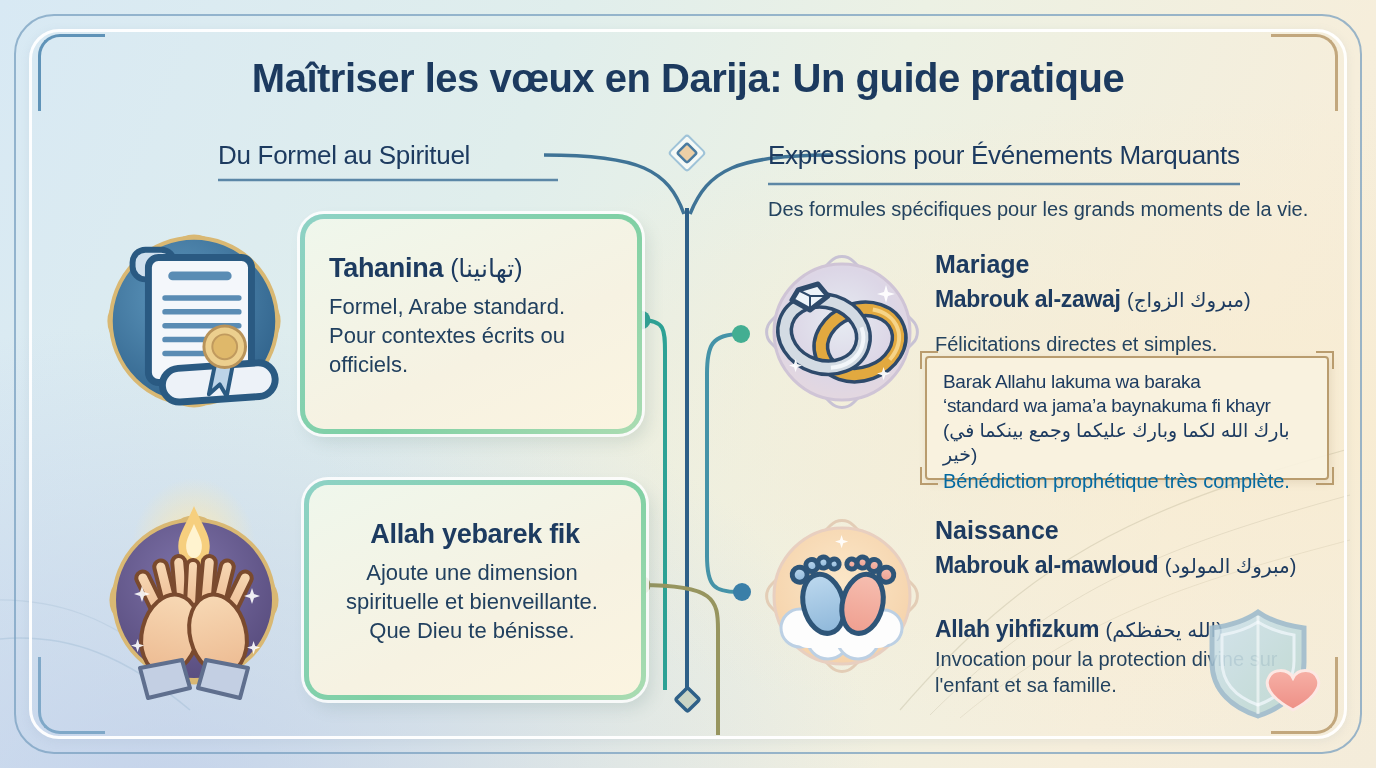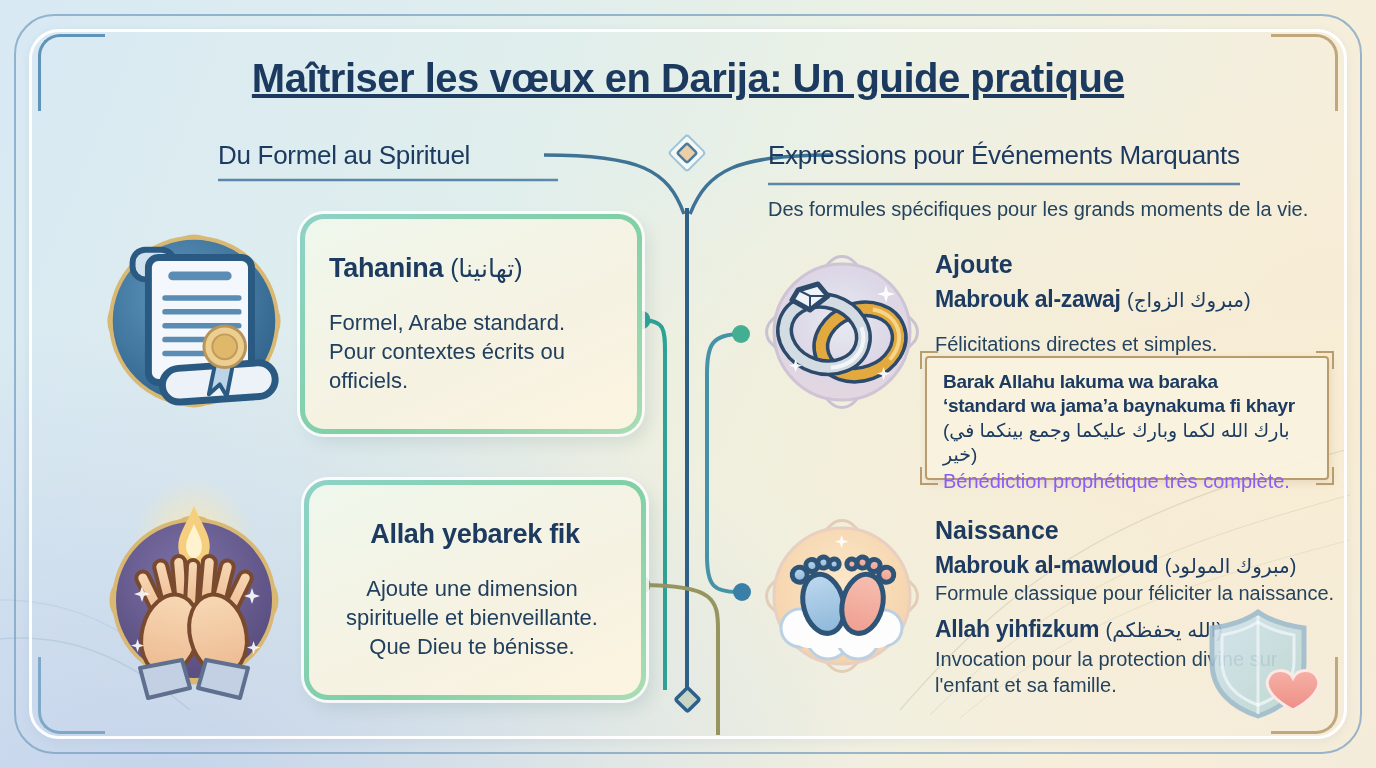--- a/index.html
+++ b/index.html
@@ -12,50 +12,50 @@
   }
   .abs{position:absolute;}
   
   .frame-outer{position:absolute;inset:14px;border:2px solid rgba(122,160,192,.75);border-radius:40px;pointer-events:none;}
   .frame-inner{position:absolute;inset:29px;border:3px solid rgba(255,255,255,.95);border-radius:30px;pointer-events:none;box-shadow:0 2px 10px rgba(120,150,170,.12);}
   .corner{position:absolute;width:64px;height:74px;pointer-events:none;}
   .corner.tl{left:38px;top:34px;border-left:3px solid #5f93b8;border-top:3px solid #5f93b8;border-top-left-radius:22px;}
   .corner.tr{right:38px;top:34px;border-right:3px solid #c2a77d;border-top:3px solid #c2a77d;border-top-right-radius:22px;}
   .corner.bl{left:38px;bottom:34px;border-left:3px solid #7fa8c8;border-bottom:3px solid #7fa8c8;border-bottom-left-radius:22px;}
   .corner.br{right:38px;bottom:34px;border-right:3px solid #c2a77d;border-bottom:3px solid #c2a77d;border-bottom-right-radius:22px;}
-  .title{left:0;top:56px;width:1376px;text-align:center;font-size:40px;font-weight:bold;letter-spacing:-.5px;color:#1c3a5f;text-decoration:underline;}
+  .title{left:0;top:56px;width:1376px;text-align:center;font-size:40px;font-weight:bold;letter-spacing:-.5px;color:#1c3a5f;}
   .sec-header{font-size:26px;font-weight:normal;color:#1d3b60;letter-spacing:-.3px;}
   .subtitle{font-size:20px;color:#24435f;}
 
   .card{position:absolute;width:332px;height:210px;border-radius:24px;padding:5px;
     background:linear-gradient(140deg,#8ed2c6 0%,#7fd0a4 55%,#abdcb2 100%);
     box-shadow:0 0 0 3px rgba(255,255,255,.85), 6px 8px 16px rgba(90,130,120,.18);}
   .card-inner{width:100%;height:100%;border-radius:19px;box-sizing:border-box;padding:34px 24px 0 24px;
     background:linear-gradient(155deg,#eff7ec 0%,#f6f2e2 60%,#fbf4e0 100%);}
   .term{font-size:27px;font-weight:bold;color:#1d3b60;letter-spacing:-.3px;}
   .term .ar{font-weight:normal;font-size:25px;}
-  .card-body{margin-top:24px;font-size:22px;line-height:1.32;color:#21405f;width:278px;}
+  .card-body{margin-top:8px;font-size:22px;line-height:1.32;color:#21405f;width:278px;}
 
   .ev-heading{font-size:25px;font-weight:bold;color:#1d3b60;}
   .phrase{font-size:23px;color:#1d3b60;}
   .phrase b{letter-spacing:-.3px;}
   .phrase .ar{font-size:20px;}
   .desc{font-size:20px;color:#24435f;}
 
   .blessing-box{position:absolute;left:925px;top:356px;width:404px;height:124px;box-sizing:border-box;
     border:2px solid #b99c6e;border-radius:4px;background:rgba(249,242,223,.92);
     box-shadow:2px 3px 8px rgba(140,110,70,.15);padding:12px 16px 0 16px;}
   .bcorner{position:absolute;width:16px;height:16px;pointer-events:none;}
   .bcorner.tl{left:-7px;top:-7px;border-left:2px solid #b99c6e;border-top:2px solid #b99c6e;}
   .bcorner.tr{right:-7px;top:-7px;border-right:2px solid #b99c6e;border-top:2px solid #b99c6e;}
   .bcorner.bl{left:-7px;bottom:-7px;border-left:2px solid #b99c6e;border-bottom:2px solid #b99c6e;}
   .bcorner.br{right:-7px;bottom:-7px;border-right:2px solid #b99c6e;border-bottom:2px solid #b99c6e;}
-  .blessing-latin{font-size:19px;font-weight:bold;color:#1d3b60;letter-spacing:-.3px;white-space:nowrap;line-height:1.28;}
+  .blessing-latin{font-size:19px;font-weight:normal;color:#1d3b60;letter-spacing:-.3px;white-space:nowrap;line-height:1.28;}
   .blessing-ar{font-size:19px;color:#1d3b60;line-height:1.3;}
-  .blessing-desc{font-size:20px;color:#8b5cf6;margin-top:2px;}
+  .blessing-desc{font-size:20px;color:#0369a1;margin-top:2px;}
   svg{display:block;}
 </style>
 </head>
 <body>
 
 <div class="stage">
 
   <svg class="abs" style="left:0;top:0;" width="1376" height="768" viewBox="0 0 1376 768">
 
     <path d="M900,710 C1030,560 1130,510 1345,450" stroke="rgba(170,160,130,.28)" stroke-width="1.2" fill="none"></path>
@@ -215,21 +215,21 @@
     </g>
     <polygon points="46,48 66,42 76,54 58,68 40,58" fill="#eef4fa" stroke="#2e4a6b" stroke-width="5" stroke-linejoin="round"></polygon>
     <path d="M46,48 L58,54 L76,54 M58,54 L58,68" stroke="#2e4a6b" stroke-width="2" fill="none"></path>
     <g fill="#ffffff" opacity=".95">
       <path d="M132,50 l2,-7 2,7 7,2 -7,2 -2,7 -2,-7 -7,-2 Z"></path>
       <path d="M42,122 l1.6,-5 1.6,5 5,1.6 -5,1.6 -1.6,5 -1.6,-5 -5,-1.6 Z"></path>
       <path d="M130,130 l1.6,-5 1.6,5 5,1.6 -5,1.6 -1.6,5 -1.6,-5 -5,-1.6 Z"></path>
     </g>
   </svg>
 
-  <div class="abs ev-heading" style="left:935px;top:250px;">Ajoute</div>
+  <div class="abs ev-heading" style="left:935px;top:250px;">Mariage</div>
   <div class="abs phrase" style="left:935px;top:286px;">
     <b>Mabrouk al-zawaj</b>
     <span class="ar">(مبروك الزواج)</span>
   </div>
   <div class="abs desc" style="left:935px;top:316px;margin-top:17px;">Félicitations directes et simples.</div>
 
   <div class="blessing-box">
     <div class="bcorner tl"></div>
     <div class="bcorner tr"></div>
     <div class="bcorner bl"></div>
@@ -281,21 +281,20 @@
       <circle cx="92" cy="62" r="5" fill="url(#pinkfoot)"></circle>
     </g>
     <path d="M88,34 l1.6,-5 1.6,5 5,1.6 -5,1.6 -1.6,5 -1.6,-5 -5,-1.6 Z" fill="#ffffff" opacity=".9"></path>
   </svg>
 
   <div class="abs ev-heading" style="left:935px;top:516px;">Naissance</div>
   <div class="abs phrase" style="left:935px;top:552px;">
     <b>Mabrouk al-mawloud</b>
     <span class="ar">(مبروك المولود)</span>
   </div>
-  <div class="abs desc" style="left:935px;top:582px;">Formule classique pour féliciter la naissance.</div>
   <div class="abs phrase" style="left:935px;top:616px;">
     <b>Allah yihfizkum</b>
     <span class="ar">(الله يحفظكم)</span>
   </div>
   <div class="abs desc" style="left:935px;top:646px;width:400px;line-height:1.3;">Invocation pour la protection divine sur l'enfant et sa famille.</div>
 
   <svg class="abs" style="left:1196px;top:606px;" width="132" height="118" viewBox="0 0 132 118">
     <defs>
       <linearGradient id="shieldG" x1="0" y1="0" x2="1" y2="1">
         <stop offset="0%" stop-color="#cfe2ee"></stop>

